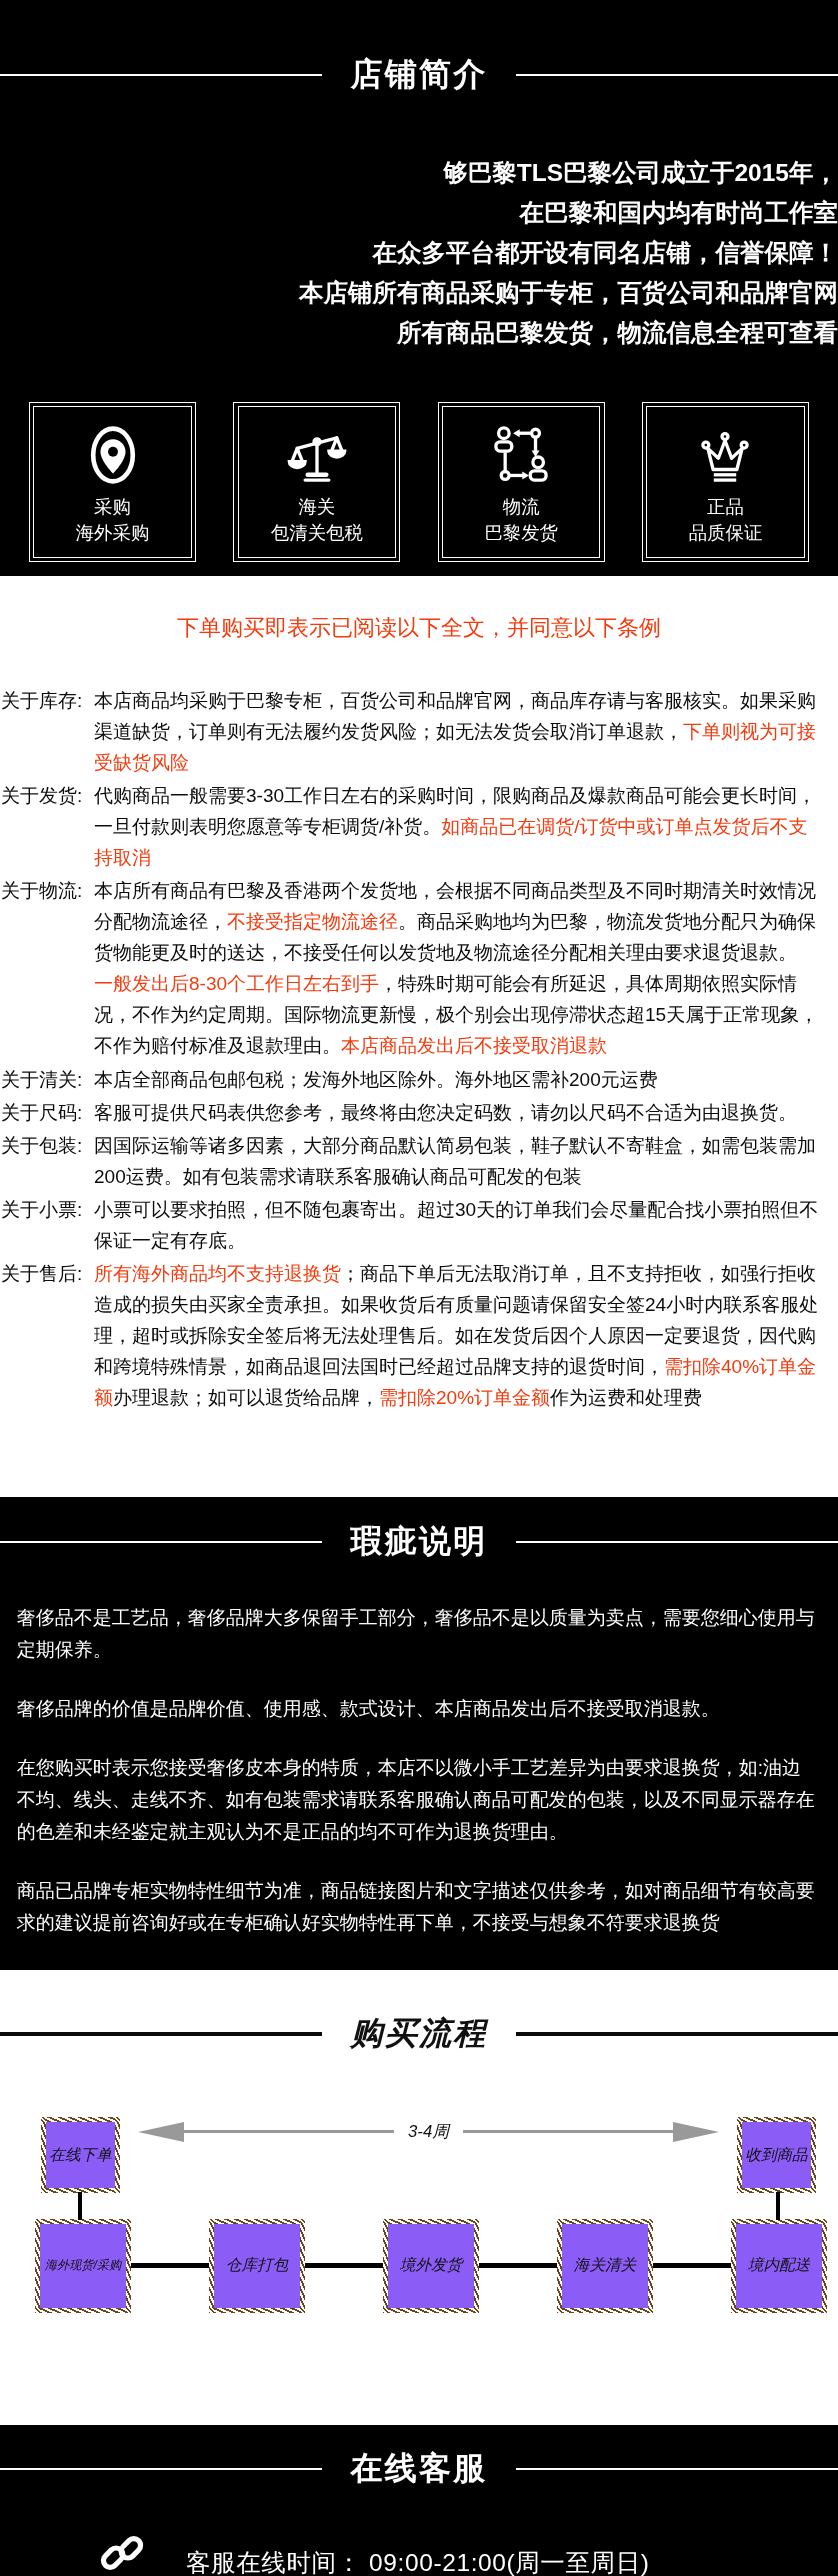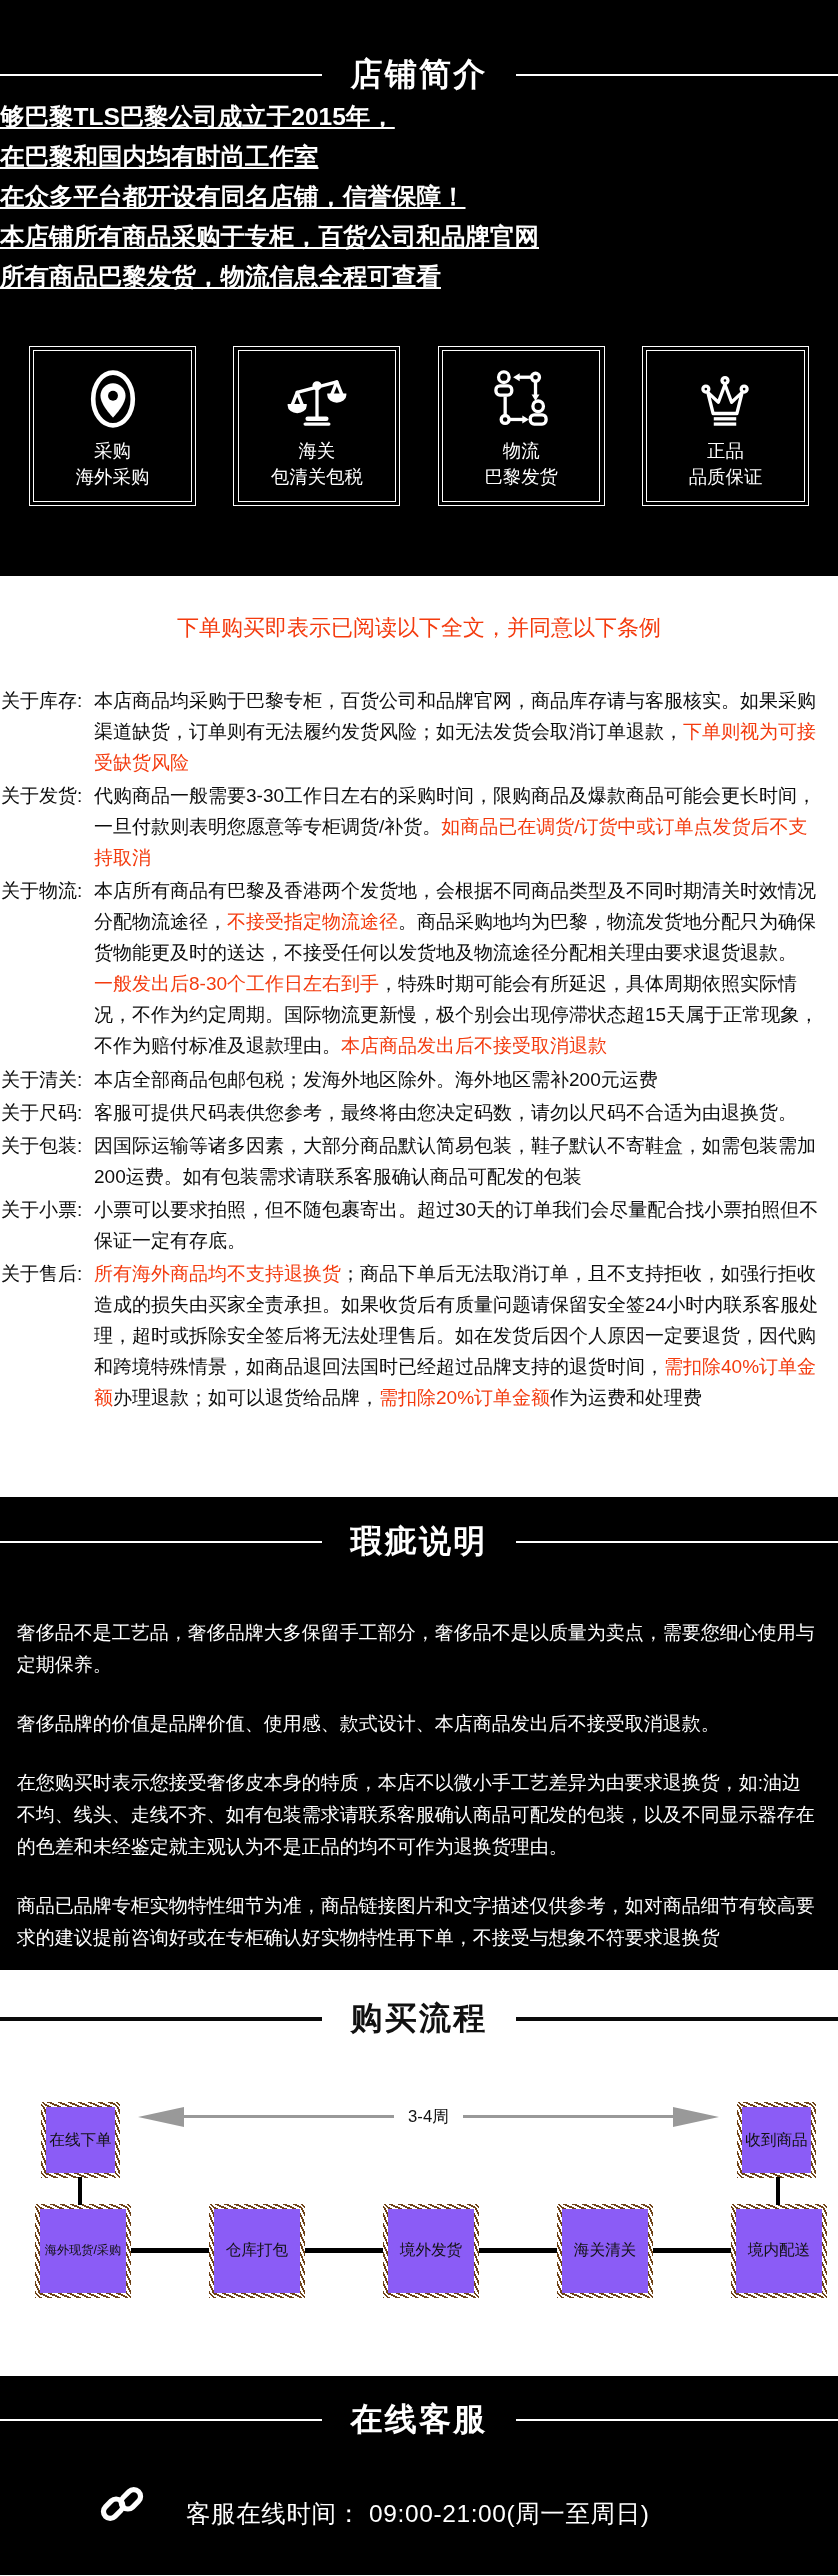--- a/index.html
+++ b/index.html
@@ -16,45 +16,45 @@
 
   
   .title-row{display:flex;align-items:center;gap:29px;}
   .title-row h2{font-size:32px;font-weight:700;letter-spacing:2.2px;white-space:nowrap;}
   .title-row .rule{flex:1;}
   .title-row.light .rule{height:2.2px;background:#fff;}
   .title-row.dark .rule{height:3.3px;background:#0a0a0a;}
 
   
   .sec-store{height:576px;padding-top:53px;}
-  .intro-lines{text-align:left;text-decoration:underline;}
+  .intro-lines{margin-top:56px;text-align:right;}
   .intro-lines p{font-size:24.5px;font-weight:700;line-height:40px;}
   .features{margin-top:49px;display:flex;justify-content:space-between;padding:0 29px;}
   .feature{width:167px;height:160px;border:1.1px solid #fff;padding:3.3px;background:#000;}
   .feature-inner{border:0.6px solid #fff;height:100%;display:flex;flex-direction:column;align-items:center;}
   .feature-icon{margin-top:14.5px;height:66px;display:flex;align-items:center;justify-content:center;}
   .feature-icon svg{width:66px;height:66px;}
   .feature-label{margin-top:auto;margin-bottom:11px;text-align:center;}
   .feature-label p{font-size:18.4px;font-weight:400;line-height:26px;}
 
   
   .sec-notice{height:921px;padding-top:22px;}
   .notice-subtitle{margin-top:15px;text-align:center;font-size:22px;color:var(--accent);}
   .notice-items{margin-top:42px;padding-right:12px;}
   .notice-item{position:relative;padding-left:94px;font-size:19px;line-height:31px;margin-bottom:2.2px;color:#0c0c0c;}
   .notice-label{position:absolute;left:1.1px;top:0;white-space:nowrap;}
   .red{color:var(--accent);}
 
   
   .sec-defects{height:473px;padding-top:23.4px;}
-  .defect-paras{margin-top:53px;padding:0 20px 0 16.7px;}
+  .defect-paras{margin-top:38px;padding:0 20px 0 16.7px;}
   .defect-paras p{font-size:19px;line-height:32px;margin-bottom:27px;}
 
   
-  .sec-process{height:406px;padding-top:27px;color:#111;}
+  .sec-process{height:455px;padding-top:42px;color:#111;font-style:italic;}
   .flow-diagram{position:relative;margin-top:61px;}
   .flow-top{display:flex;align-items:flex-start;padding:0 22px 0 41px;}
   .flow-bottom{display:flex;align-items:center;padding:0 11px 0 35px;margin-top:25.6px;}
   .flow-box{border:5.6px solid;border-image:repeating-linear-gradient(45deg,var(--stripe) 0 2.8px,#fff 2.8px 6.1px) 10;
             background:#8b5cf6;display:flex;align-items:center;justify-content:center;text-align:center;
             font-size:15.6px;color:#111;}
   .flow-box.small{width:79px;height:76px;flex:none;}
   .flow-box.step{width:96px;height:94px;flex:none;}
   .flow-box.long{font-size:12.2px;}
   .arrow{flex:1;display:flex;align-items:center;margin-top:4.5px;}

